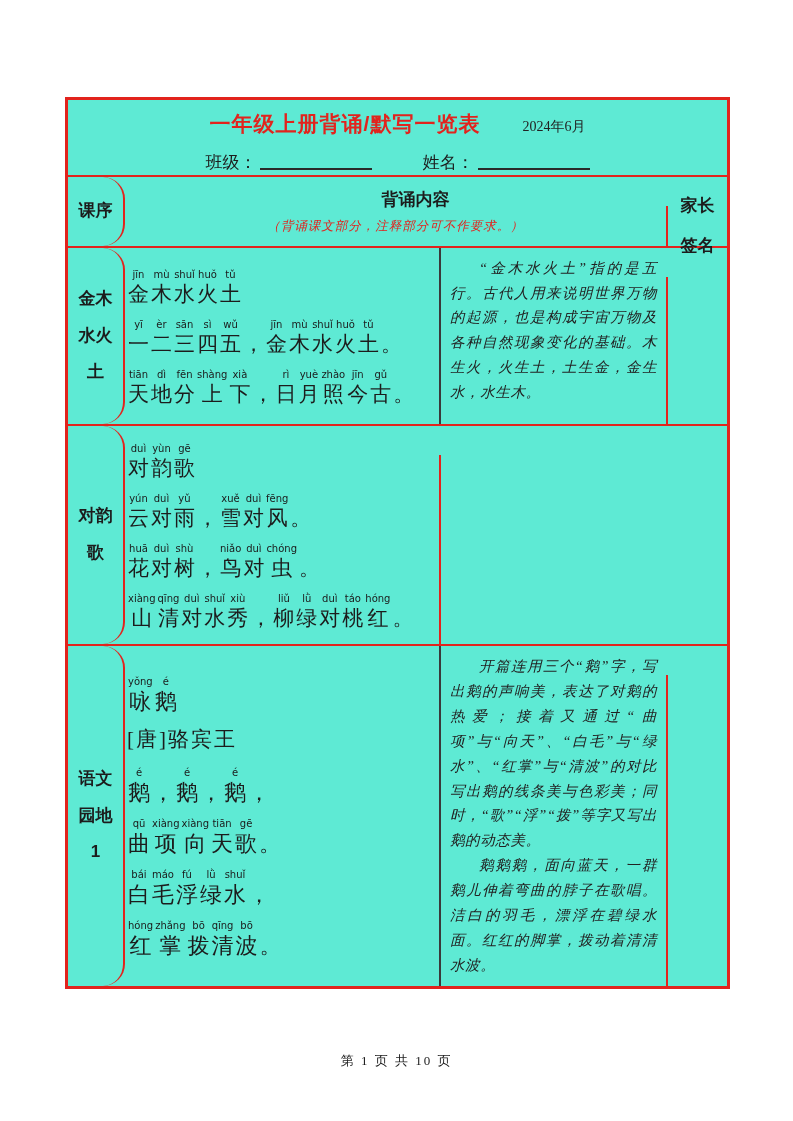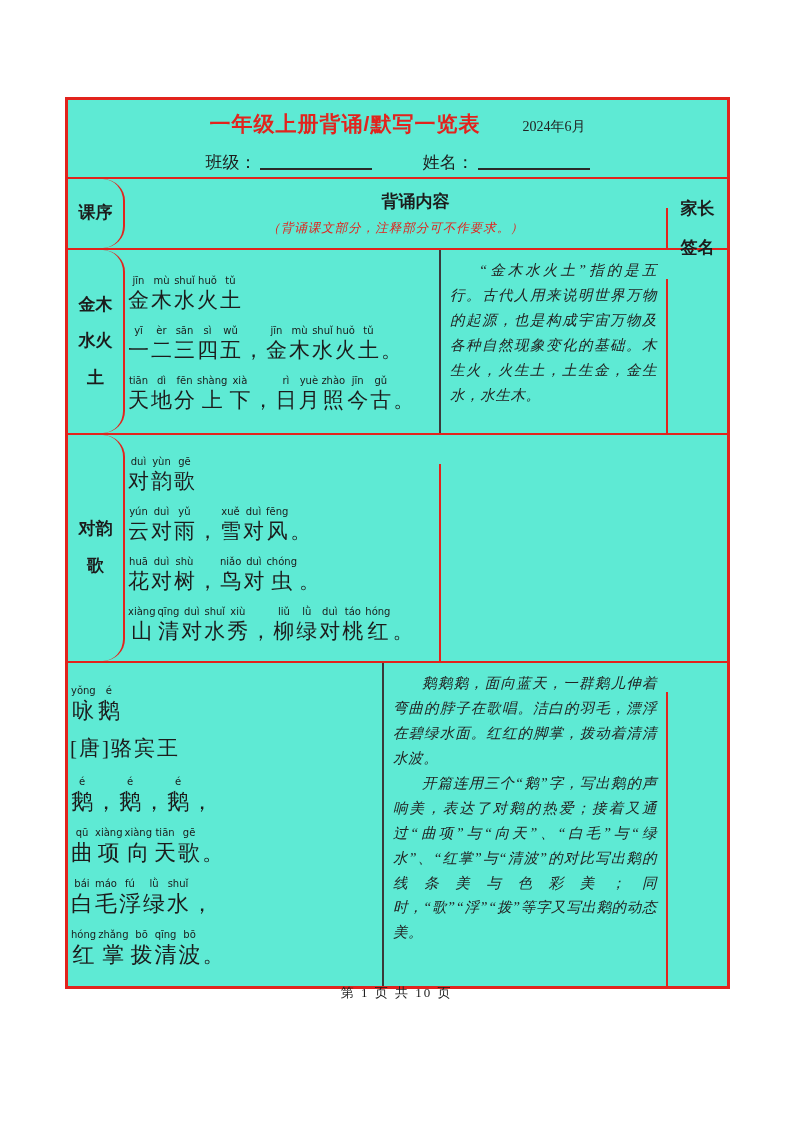--- a/index.html
+++ b/index.html
@@ -77,21 +77,21 @@
   .py {
     font-family:"DejaVu Sans","Liberation Sans",sans-serif;
     font-size:10px; line-height:12px; height:12px; color:#1a1a1a; white-space:nowrap;
   }
   .ch { font-size:21px; line-height:27px; }
   .poem-title .ch { letter-spacing:0; }
   .r3 .ch { font-size:22px; line-height:28px; }
   .poem-author { font-size:21px; margin:6px 0; letter-spacing:2px; }
   
   .page-footer {
-    position:absolute; left:0; width:100%; top:984px;
+    position:absolute; left:0; width:100%; top:1052px;
     text-align:center; font-size:13px; color:#1c1c1c; letter-spacing:2px;
   }
 </style>
 </head>
 <body>
 
 <div class="sheet">
 
   <div class="head">
     <div class="title-row">
@@ -323,20 +323,25 @@
             <span class="ch">红</span>
           </span><span class="rb">
             <span class="py">&nbsp;</span>
             <span class="ch">。</span>
           </span></div>
     </div>
     <div class="cell-parent"></div>
   </div>
 
   <div class="trow r3">
+    <div class="cell-lesson">
+      <span>语文</span>
+      <span>园地</span>
+      <span>1</span>
+    </div>
     <div class="cell-poem">
       <div class="poem-line poem-title"><span class="rb">
             <span class="py">yǒng</span>
             <span class="ch">咏</span>
           </span><span class="rb">
             <span class="py">é</span>
             <span class="ch">鹅</span>
           </span></div>
       <div class="poem-author">[唐]骆宾王</div>
       <div class="poem-line"><span class="rb">
@@ -410,21 +415,21 @@
             <span class="ch">清</span>
           </span><span class="rb">
             <span class="py">bō</span>
             <span class="ch">波</span>
           </span><span class="rb">
             <span class="py">&nbsp;</span>
             <span class="ch">。</span>
           </span></div>
     </div>
     <div class="cell-note">
+      <p>开篇连用三个“鹅”字，写出鹅的声响美，表达了对鹅的热爱；接着又通过“曲项”与“向天”、“白毛”与“绿水”、“红掌”与“清波”的对比写出鹅的线条美与色彩美；同时，“歌”“浮”“拨”等字又写出鹅的动态美。</p>
       <p>鹅鹅鹅，面向蓝天，一群鹅儿伸着弯曲的脖子在歌唱。洁白的羽毛，漂浮在碧绿水面。红红的脚掌，拨动着清清水波。</p>
-      <p>开篇连用三个“鹅”字，写出鹅的声响美，表达了对鹅的热爱；接着又通过“曲项”与“向天”、“白毛”与“绿水”、“红掌”与“清波”的对比写出鹅的线条美与色彩美；同时，“歌”“浮”“拨”等字又写出鹅的动态美。</p>
     </div>
     <div class="cell-parent"></div>
   </div>
 
 </div>
 
 <div class="page-footer">第 1 页 共 10 页</div>
 
 </body></html>

